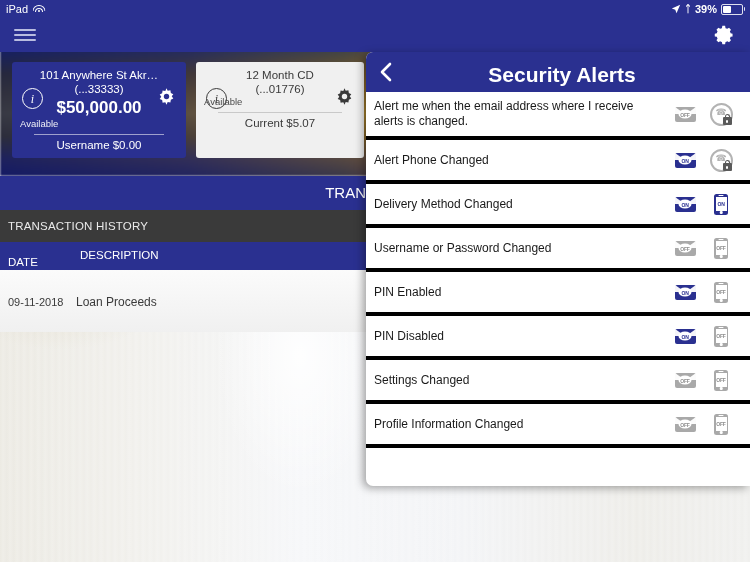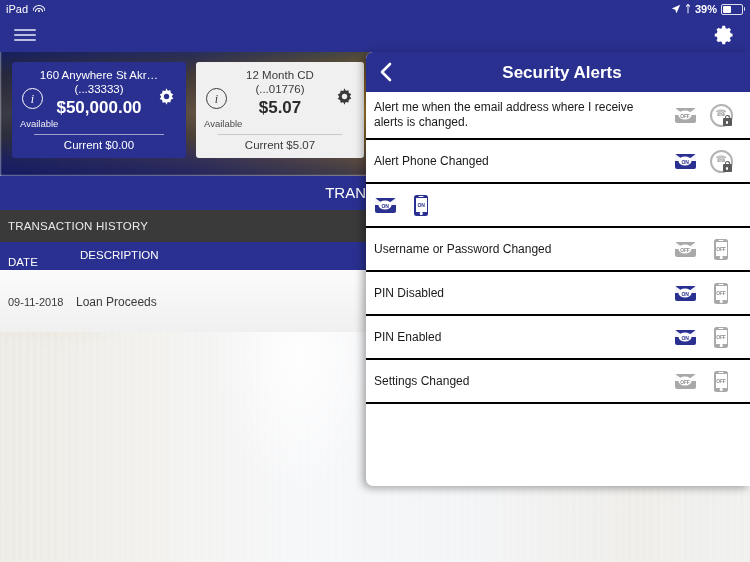--- a/index.html
+++ b/index.html
@@ -97,25 +97,25 @@
   .tx-row .d{position:absolute;left:8px;top:6px;}
   .tx-row .s{position:absolute;left:76px;top:5px;font-size:12px;}
 
   
   .panel{
     position:absolute;left:366px;top:52px;width:384px;height:434px;
     background:#fff;border-radius:7px 0 0 7px;overflow:hidden;
     box-shadow:-3px 2px 9px rgba(0,0,0,.35);
   }
   .panel-hdr{height:40px;background:#2a3090;color:#fff;position:relative;}
-  .panel-title{position:absolute;left:0;right:0;top:11px;text-align:center;font-size:17px;font-weight:bold;padding-left:8px;}
+  .panel-title{position:absolute;left:0;right:0;top:11px;text-align:center;font-size:21px;font-weight:bold;padding-left:8px;}
   .back-chev{position:absolute;left:10px;top:9px;width:20px;height:22px;cursor:pointer;}
   .panel-list{height:394px;overflow:hidden;}
   .alert-row{
-    position:relative;height:44px;border-bottom:2px solid #000000;
+    position:relative;height:44px;border-bottom:4px solid #000000;
     display:flex;align-items:center;box-sizing:border-box;padding:0 8px 0 8px;
   }
   .alert-row.tall{height:48px;}
   .alert-label{font-size:12px;color:#1a1a1a;line-height:15px;flex:1;padding-right:8px;}
   .alert-icons{display:flex;align-items:center;gap:14px;padding-right:10px;}
   .ico-btn{width:22px;height:24px;display:flex;align-items:center;justify-content:center;cursor:pointer;}
 
   
   .env{width:21px;height:15px;border-radius:2px;position:relative;display:block;}
   .env.on{background:#2a3090;}
@@ -189,37 +189,36 @@
     </svg>
   </div>
 
   <div class="card" id="card-checking">
     <div class="info-ico">i</div>
     <svg class="gear-ico" viewBox="0 0 24 24">
       <circle cx="12" cy="12" r="3.6" fill="none" stroke="#fff" stroke-width="2.6"></circle>
       <path fill="#fff" d="M12 1.6l1.5 3.1 3.4-.6.6 3.4 3.1 1.5-2 2.8 2 2.8-3.1 1.5-.6 3.4-3.4-.6L12 22.4l-1.5-3.1-3.4.6-.6-3.4-3.1-1.5 2-2.8-2-2.8 3.1-1.5.6-3.4 3.4.6z"></path>
       <circle cx="12" cy="12" r="3.4" fill="#2a3090"></circle>
     </svg>
-    <div class="c-name">160 Anywhere St Akr…</div>
+    <div class="c-name">101 Anywhere St Akr…</div>
     <div class="c-acct">(...33333)</div>
     <div class="c-amt">$50,000.00</div>
     <div class="c-avail">Available</div>
     <div class="c-div"></div>
-    <div class="c-cur">Current $0.00</div>
+    <div class="c-cur">Username $0.00</div>
   </div>
 
   <div class="card" id="card-cd">
     <div class="info-ico">i</div>
     <svg class="gear-ico" viewBox="0 0 24 24">
       <path fill="#3a3a3a" d="M12 1.6l1.5 3.1 3.4-.6.6 3.4 3.1 1.5-2 2.8 2 2.8-3.1 1.5-.6 3.4-3.4-.6L12 22.4l-1.5-3.1-3.4.6-.6-3.4-3.1-1.5 2-2.8-2-2.8 3.1-1.5.6-3.4 3.4.6z"></path>
       <circle cx="12" cy="12" r="3.4" fill="#f0f0f0"></circle>
     </svg>
     <div class="c-name">12 Month CD</div>
     <div class="c-acct">(...01776)</div>
-    <div class="c-amt">$5.07</div>
     <div class="c-avail">Available</div>
     <div class="c-div"></div>
     <div class="c-cur">Current $5.07</div>
   </div>
 
   <div class="tx-title-bar">
     <div class="tx-title">TRANS</div>
   </div>
   <div class="tx-hist">TRANSACTION HISTORY</div>
   <div class="tx-cols">
@@ -272,20 +271,21 @@
             <div class="ico-btn">
               <span class="calllock">
                 <span class="ring"></span>
                 <span class="handset">☎</span>
                 <span class="lock"></span>
               </span>
             </div>
           </div>
         </div>
         <div class="alert-row">
+          <div class="alert-label">Delivery Method Changed</div>
           <div class="alert-icons">
             <div class="ico-btn">
               <span class="env on">
                 <i class="flapL"></i>
                 <i class="flapR"></i>
                 <span class="badge">ON</span>
               </span>
             </div>
             <div class="ico-btn">
               <span class="phone on">
@@ -309,72 +309,91 @@
             <div class="ico-btn">
               <span class="phone off">
                 <i class="spk"></i>
                 <span class="scr">OFF</span>
                 <i class="hm"></i>
               </span>
             </div>
           </div>
         </div>
         <div class="alert-row">
+          <div class="alert-label">PIN Enabled</div>
+          <div class="alert-icons">
+            <div class="ico-btn">
+              <span class="env on">
+                <i class="flapL"></i>
+                <i class="flapR"></i>
+                <span class="badge">ON</span>
+              </span>
+            </div>
+            <div class="ico-btn">
+              <span class="phone off">
+                <i class="spk"></i>
+                <span class="scr">OFF</span>
+                <i class="hm"></i>
+              </span>
+            </div>
+          </div>
+        </div>
+        <div class="alert-row">
           <div class="alert-label">PIN Disabled</div>
           <div class="alert-icons">
             <div class="ico-btn">
               <span class="env on">
                 <i class="flapL"></i>
                 <i class="flapR"></i>
                 <span class="badge">ON</span>
               </span>
             </div>
             <div class="ico-btn">
               <span class="phone off">
                 <i class="spk"></i>
                 <span class="scr">OFF</span>
                 <i class="hm"></i>
               </span>
             </div>
           </div>
         </div>
         <div class="alert-row">
-          <div class="alert-label">PIN Enabled</div>
-          <div class="alert-icons">
-            <div class="ico-btn">
-              <span class="env on">
-                <i class="flapL"></i>
-                <i class="flapR"></i>
-                <span class="badge">ON</span>
-              </span>
-            </div>
-            <div class="ico-btn">
-              <span class="phone off">
-                <i class="spk"></i>
-                <span class="scr">OFF</span>
-                <i class="hm"></i>
-              </span>
-            </div>
-          </div>
-        </div>
-        <div class="alert-row">
           <div class="alert-label">Settings Changed</div>
           <div class="alert-icons">
             <div class="ico-btn">
               <span class="env off">
                 <i class="flapL"></i>
                 <i class="flapR"></i>
                 <span class="badge">OFF</span>
               </span>
             </div>
             <div class="ico-btn">
               <span class="phone off">
                 <i class="spk"></i>
                 <span class="scr">OFF</span>
                 <i class="hm"></i>
               </span>
             </div>
           </div>
         </div>
+        <div class="alert-row">
+          <div class="alert-label">Profile Information Changed</div>
+          <div class="alert-icons">
+            <div class="ico-btn">
+              <span class="env off">
+                <i class="flapL"></i>
+                <i class="flapR"></i>
+                <span class="badge">OFF</span>
+              </span>
+            </div>
+            <div class="ico-btn">
+              <span class="phone off">
+                <i class="spk"></i>
+                <span class="scr">OFF</span>
+                <i class="hm"></i>
+              </span>
+            </div>
+          </div>
+        </div>
       </div>
   </div>
 
 </div>
 
 </body></html>

